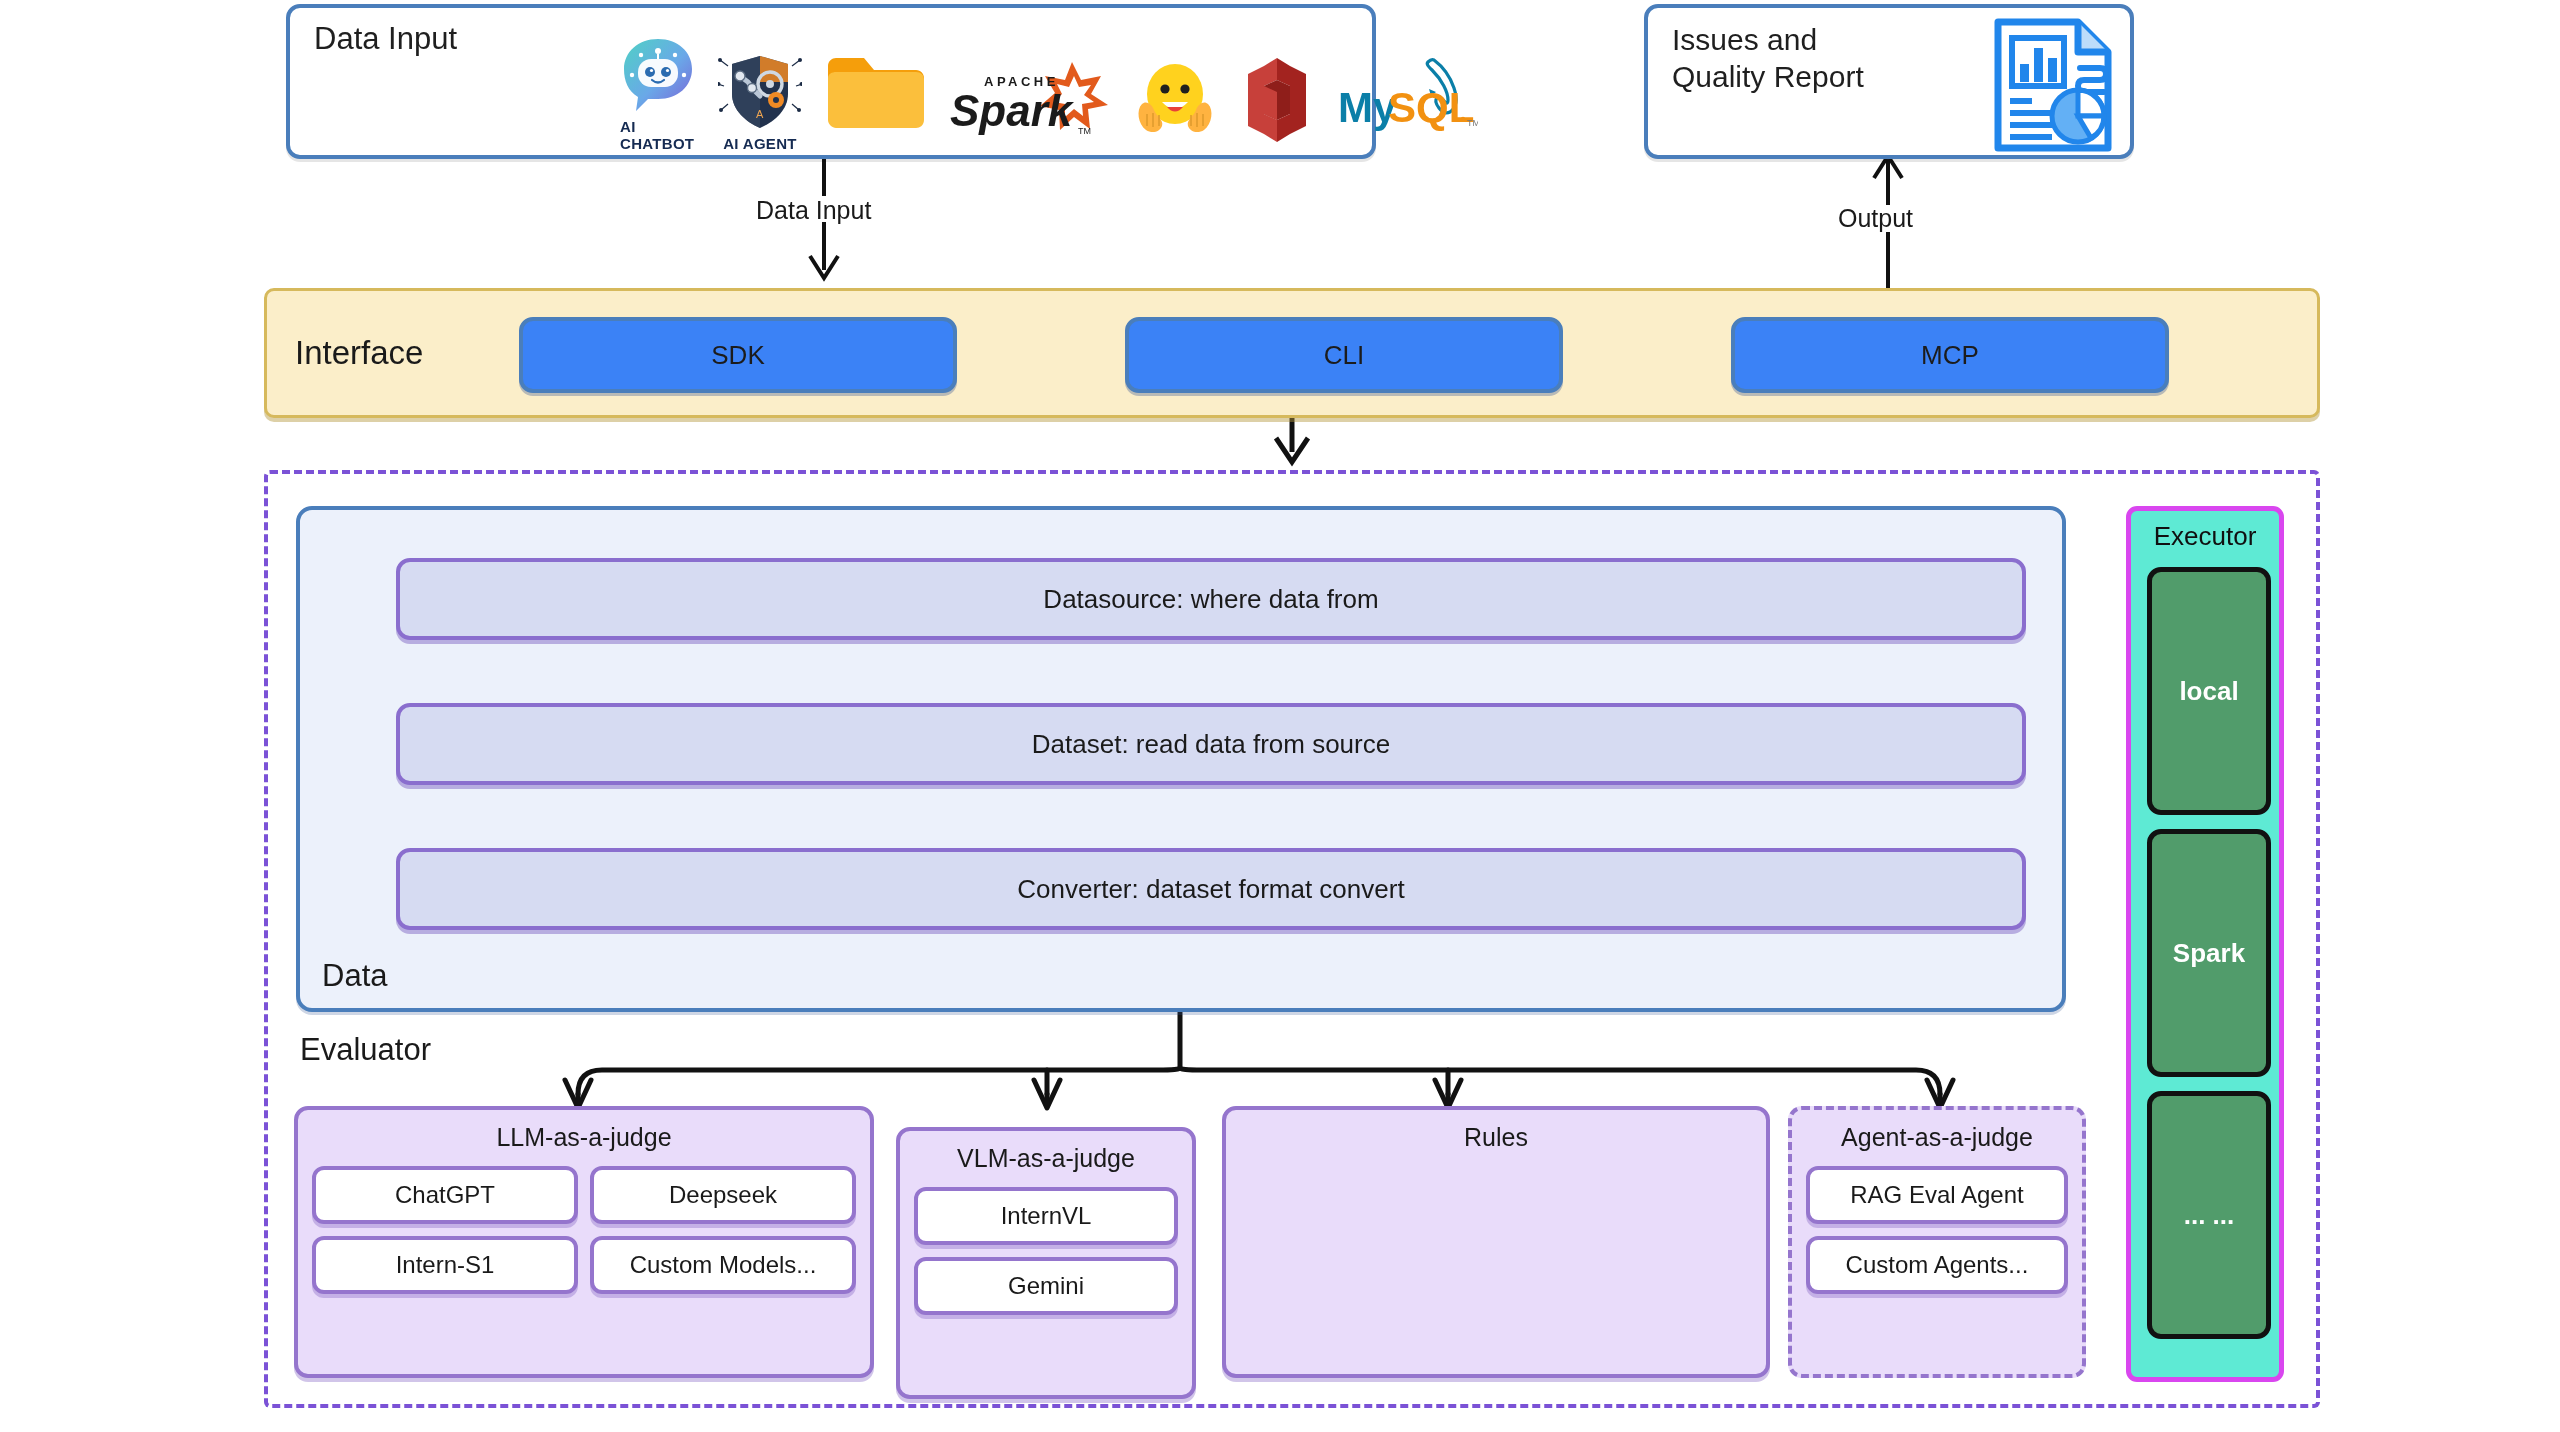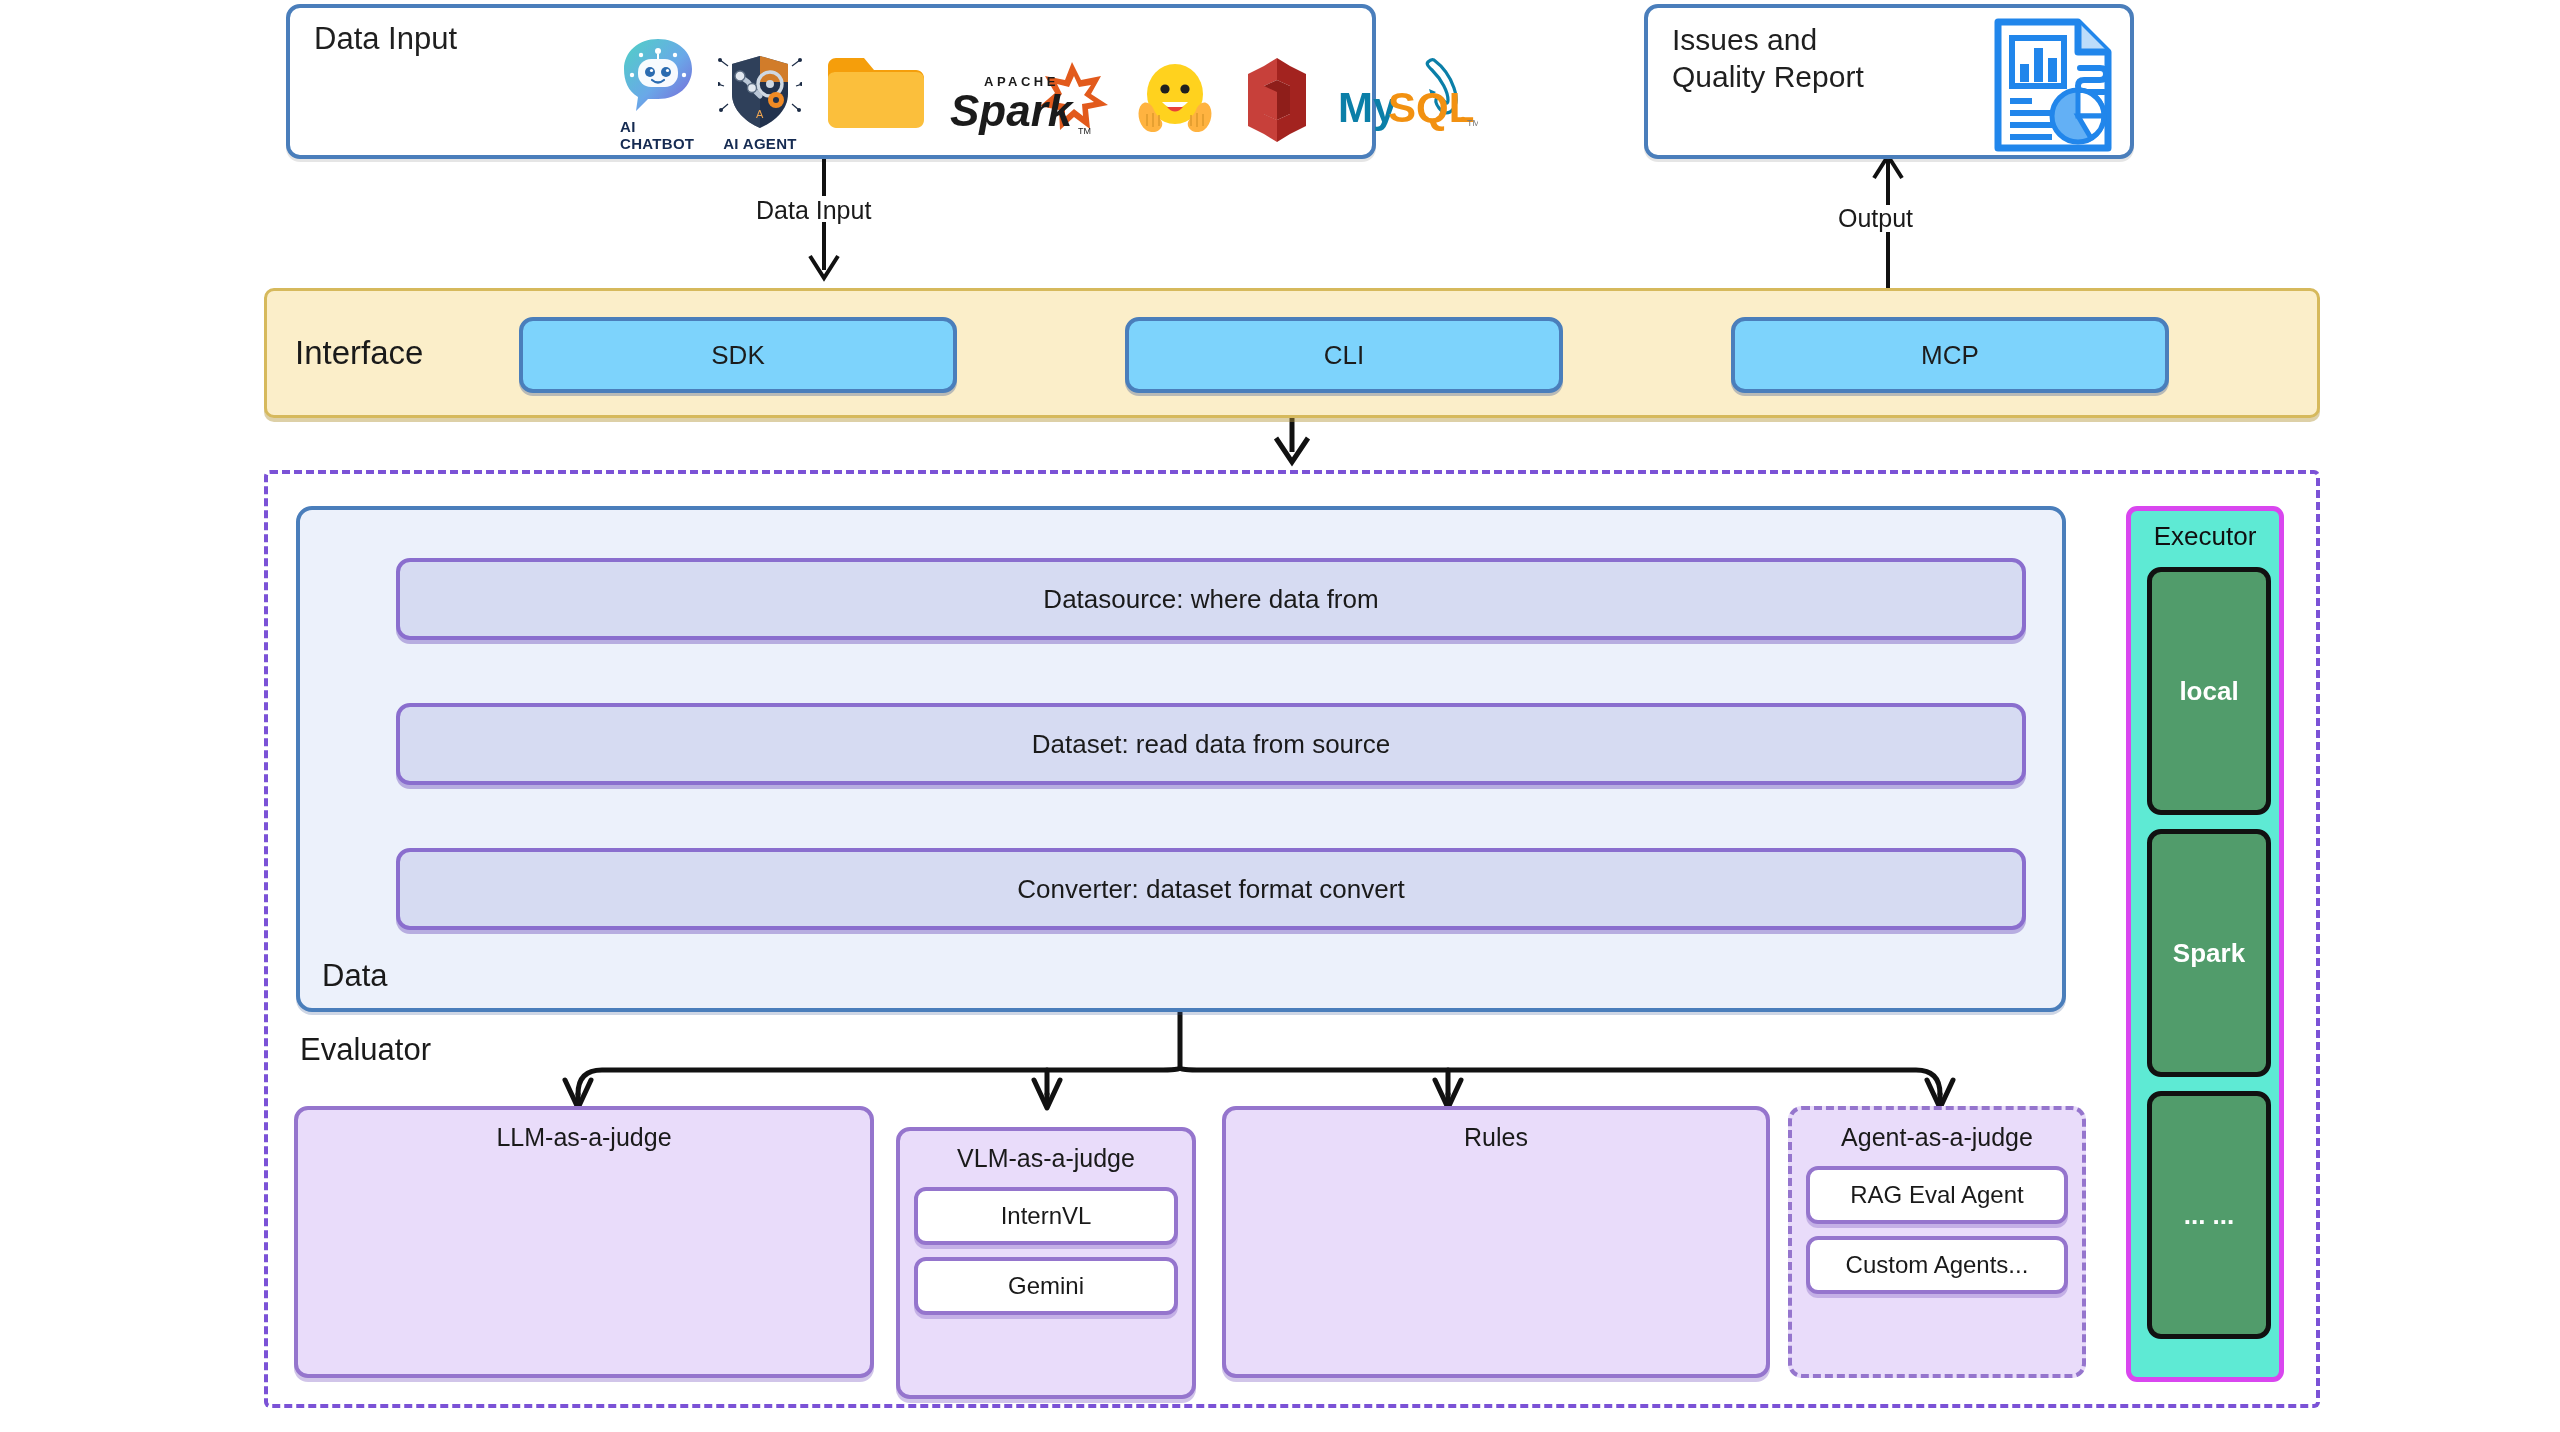--- a/index.html
+++ b/index.html
@@ -58,21 +58,21 @@
   }
   .interface-title {
     position: absolute;
     left: 28px; top: 50%;
     transform: translateY(-50%);
     font-size: 33px;
     color: #1a1a1a;
   }
   .iface-btn {
     position: absolute;
-    background: #7dd3fc;
+    background: #3b82f6;
     border: 4px solid #4a7ebb;
     border-radius: 14px;
     display: flex; align-items: center; justify-content: center;
     font-size: 26px;
     color: #1c1c1c;
     box-shadow: 0 3px 0 rgba(60,90,150,0.35);
   }
 
   
   .dashed-outer {
@@ -427,20 +427,26 @@
     </div>
     <div class="pipe-box" style="left:96px; top:338px; width:1630px; height:82px;">
       <span>Converter: dataset format convert</span>
     </div>
   </div>
 
   <div class="evaluator-label" style="left:300px; top:1032px;">Evaluator</div>
 
   <div class="judge-group" style="left:294px; top:1106px; width:580px; height:272px;padding-left:38px;">
     <div class="judge-title">LLM-as-a-judge</div>
+    <div class="judge-items">
+      <div class="judge-chip">ChatGPT</div>
+      <div class="judge-chip">Deepseek</div>
+      <div class="judge-chip">Intern-S1</div>
+      <div class="judge-chip">Custom Models...</div>
+    </div>
   </div>
 
   <div class="judge-group" style="left:896px; top:1127px; width:300px; height:272px;">
     <div class="judge-title">VLM-as-a-judge</div>
     <div class="judge-items">
       <div class="judge-chip full">InternVL</div>
       <div class="judge-chip full">Gemini</div>
     </div>
   </div>
 

